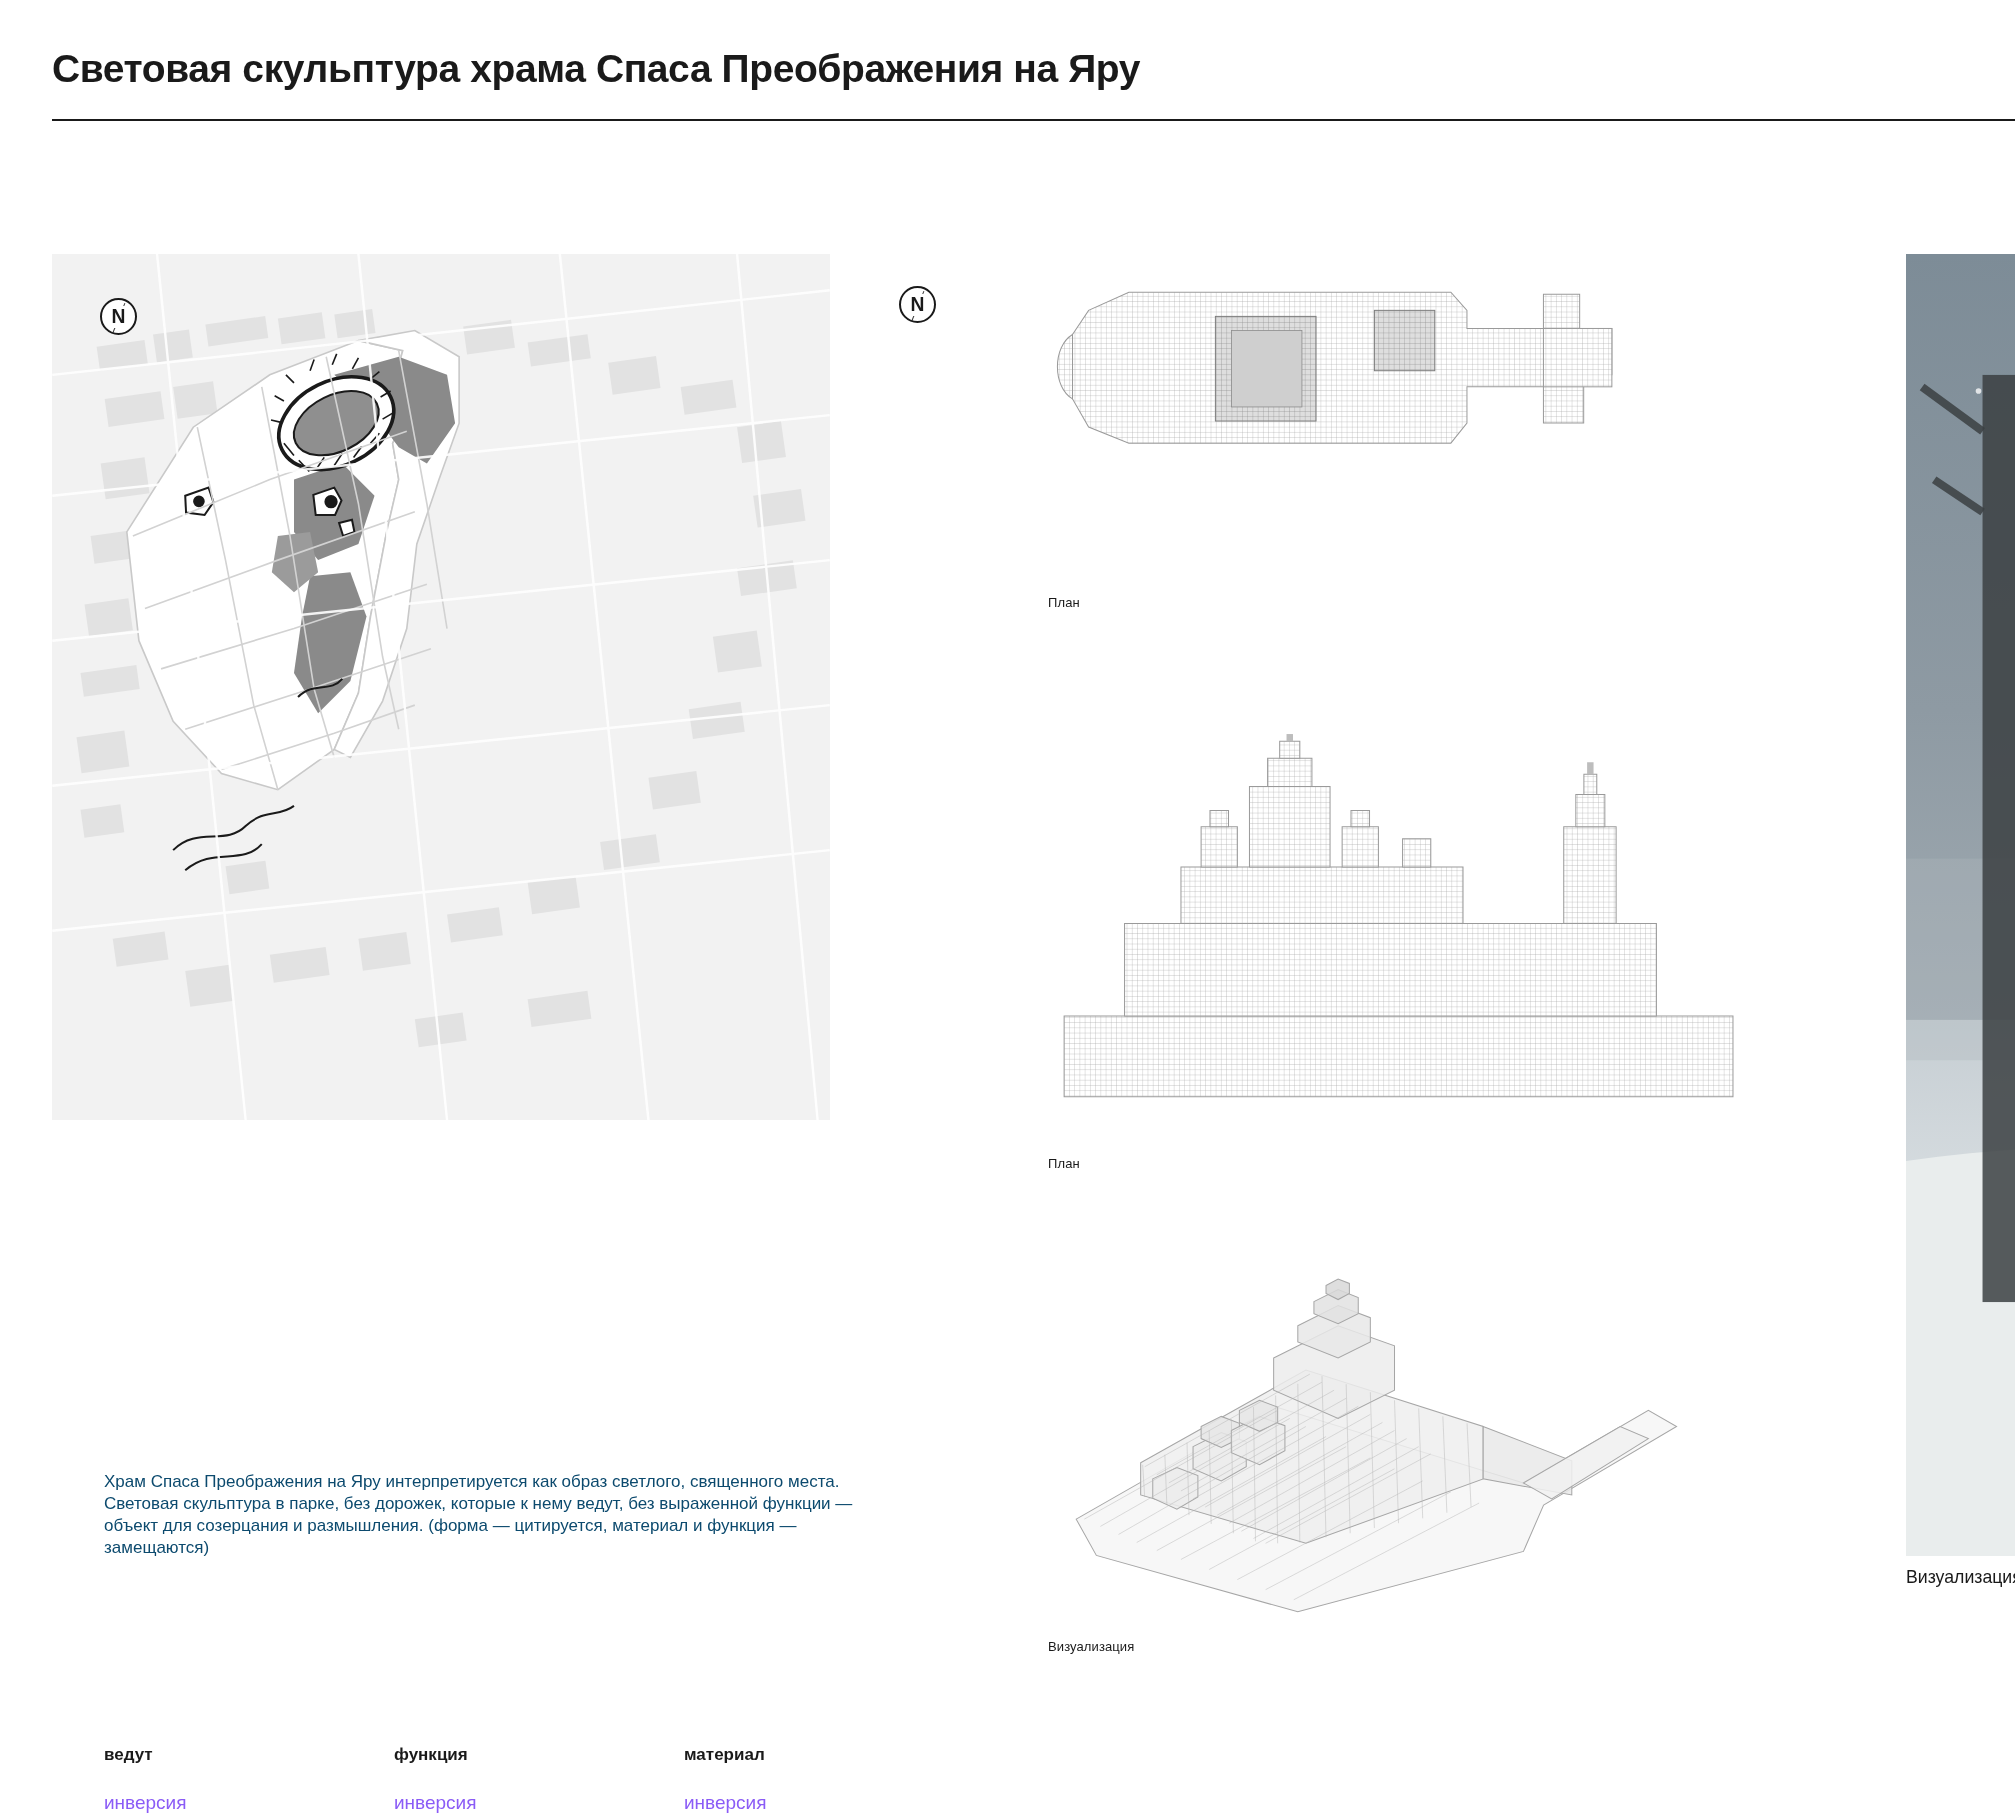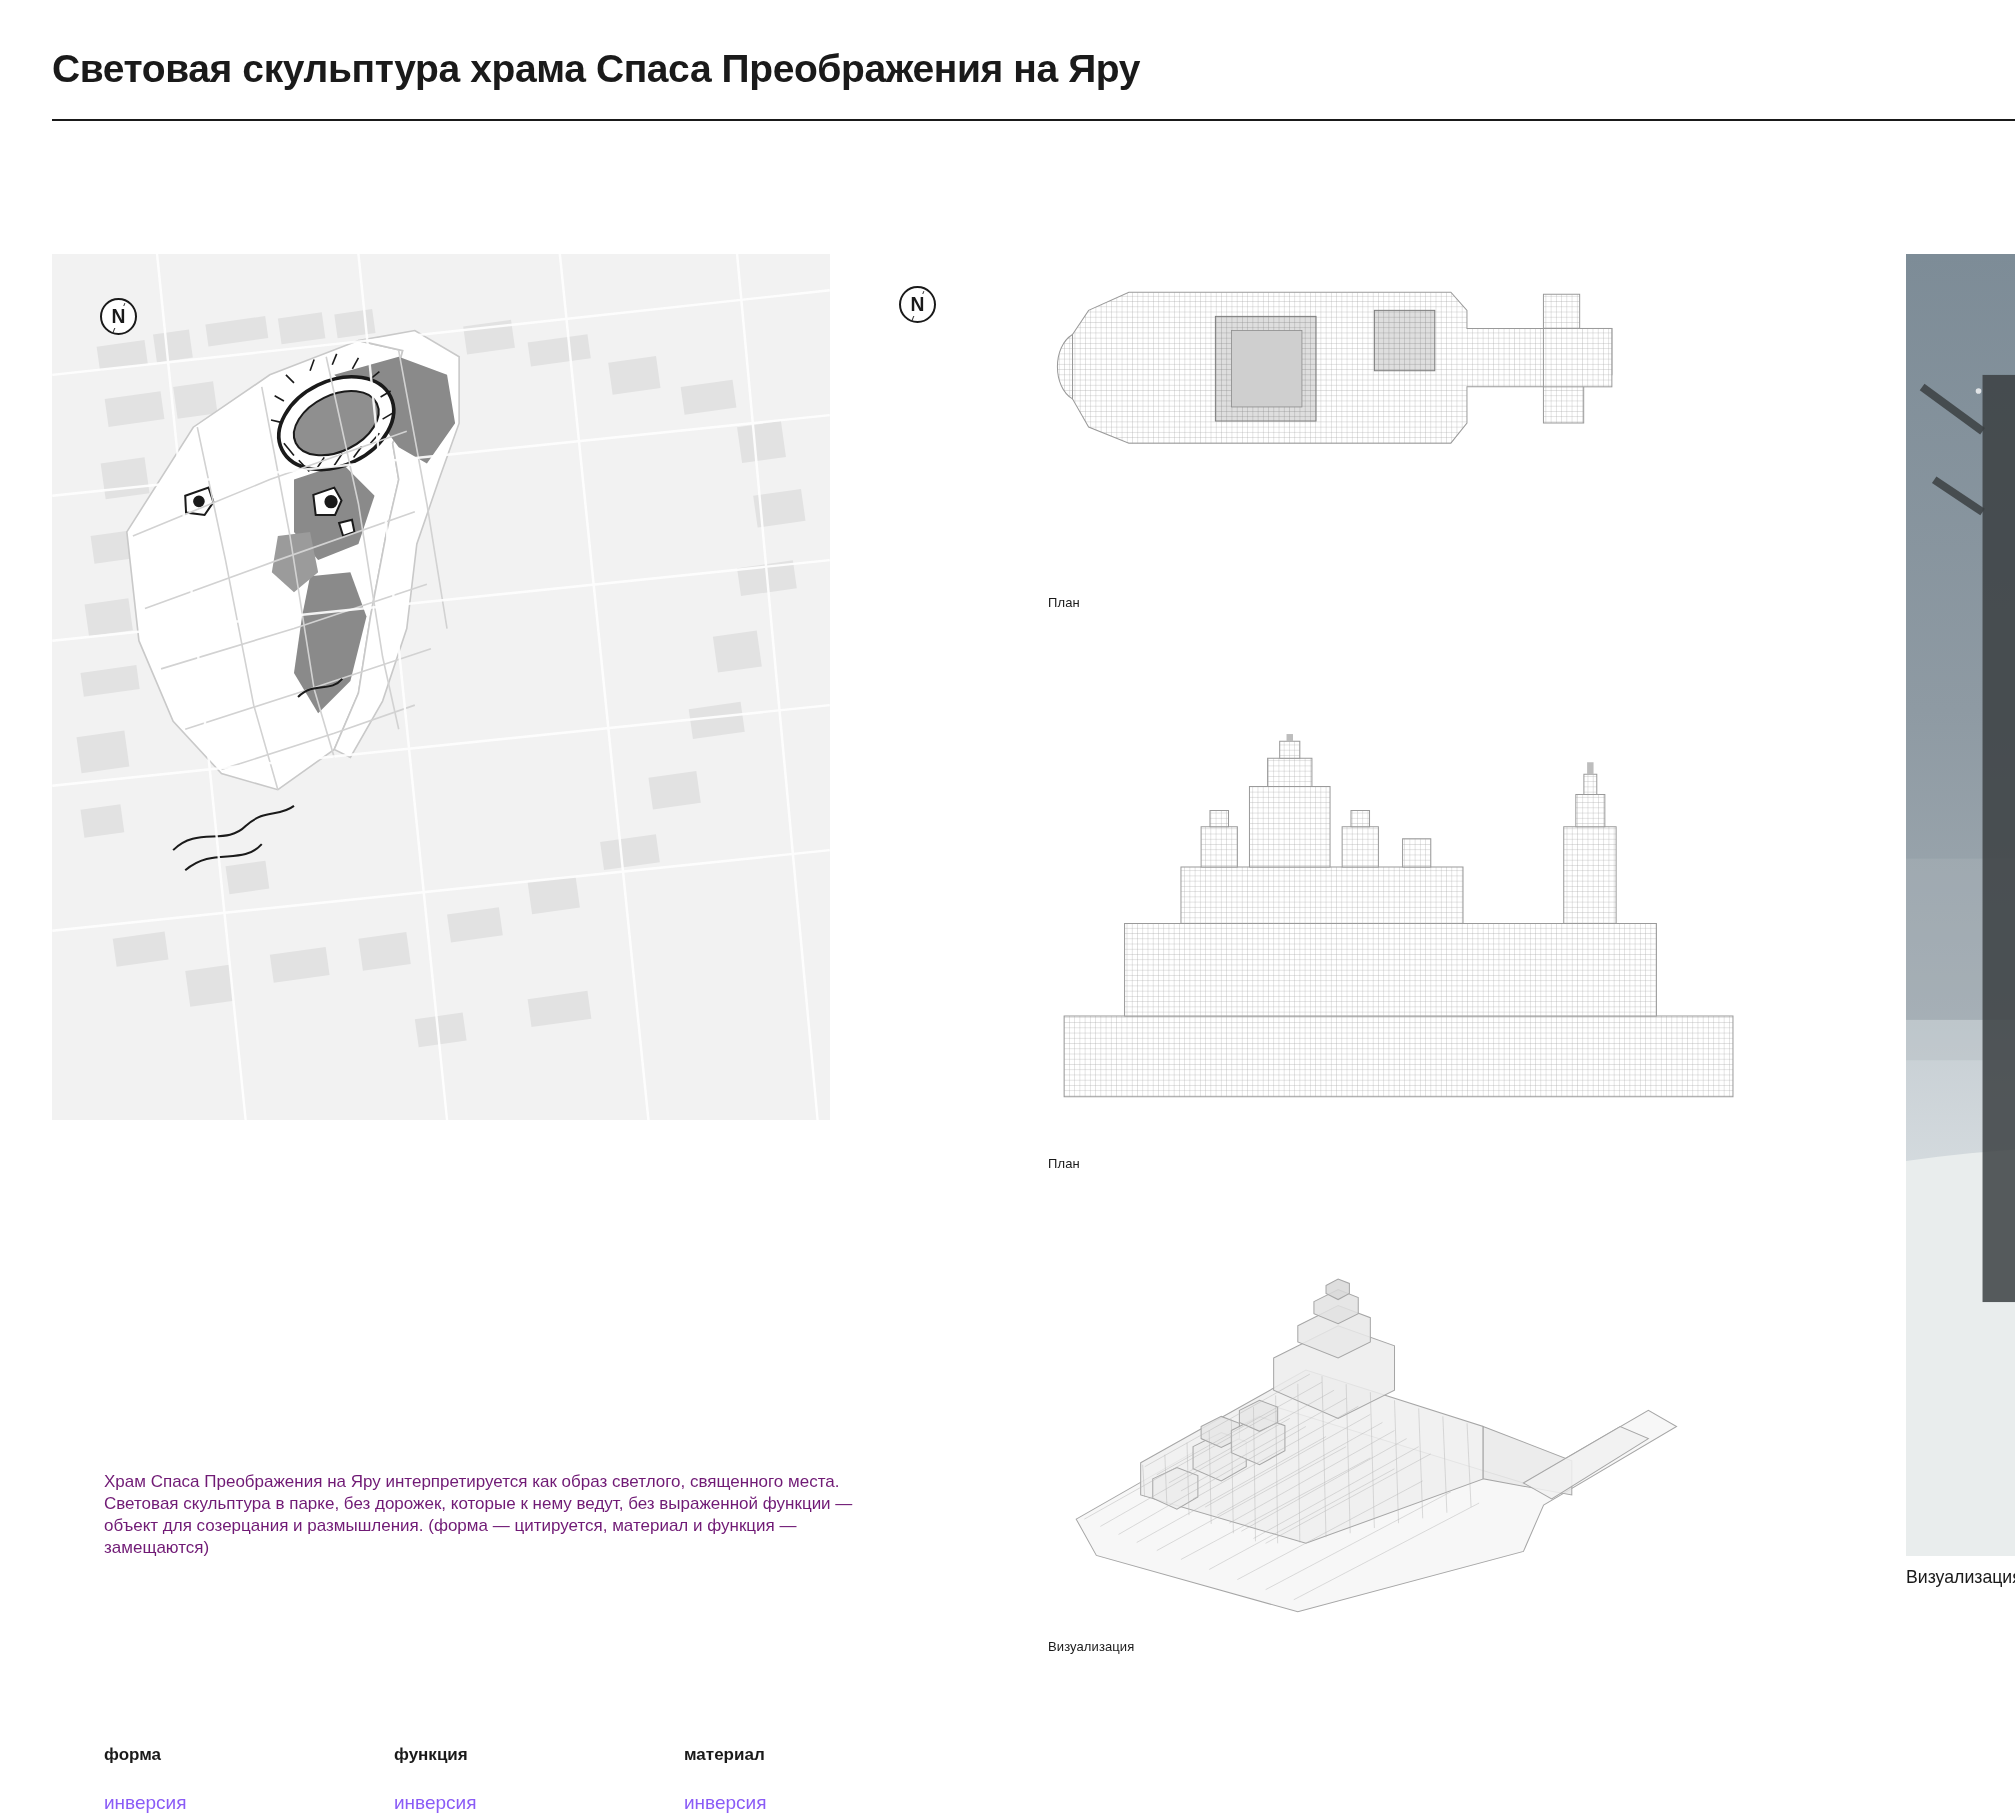--- a/index.html
+++ b/index.html
@@ -117,21 +117,21 @@
   }
 
   
   .body-text {
     position: absolute;
     left: 52px;
     top: 1217px;
     width: 790px;
     font-size: 17px;
     line-height: 1.30;
-    color: #701a75;
+    color: #0c4a6e;
   }
 
   
   .terms {
     position: absolute;
     left: 52px;
     top: 1491px;
     width: 790px;
     display: flex;
   }
@@ -290,21 +290,21 @@
           <path d="M1260 0 L1480 2150"></path>
           <path d="M1700 0 L1900 2150"></path>
         </g>
       </svg>
     </div>
 
     <div class="body-text">Храм Спаса Преображения на Яру интерпретируется как образ светлого, священного места. Световая скульптура в парке, без дорожек, которые к нему ведут, без выраженной функции — объект для созерцания и размышления. (форма — цитируется, материал и функция — замещаются)</div>
 
     <div class="terms">
       <div class="term-col">
-        <div class="term-head">форма</div>
+        <div class="term-head">ведут</div>
         <div class="term-item">инверсия</div>
 
       </div>
       <div class="term-col">
         <div class="term-head">функция</div>
         <div class="term-item">инверсия</div>
 
       </div>
       <div class="term-col">
         <div class="term-head">материал</div>

